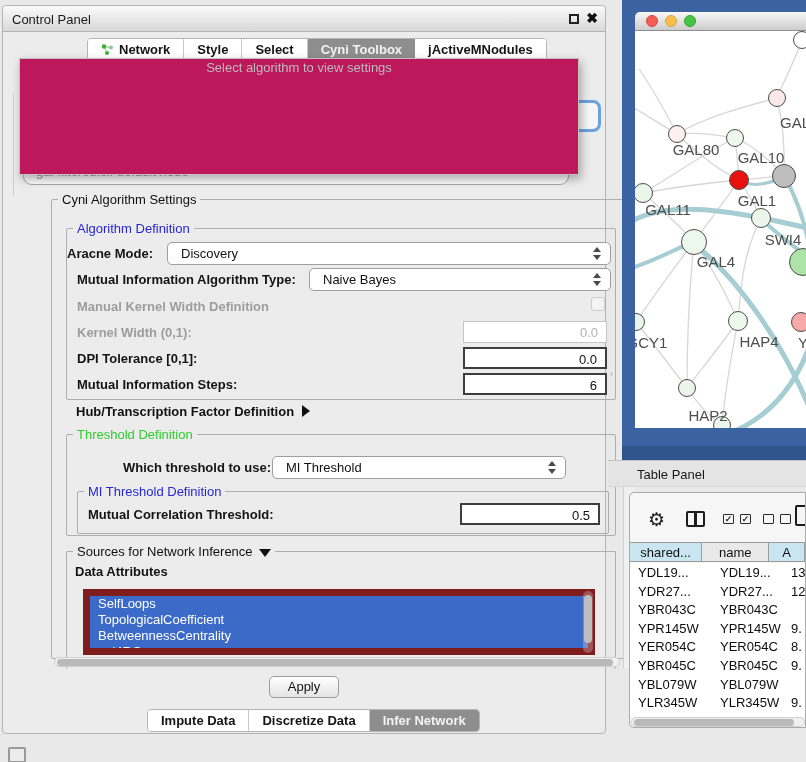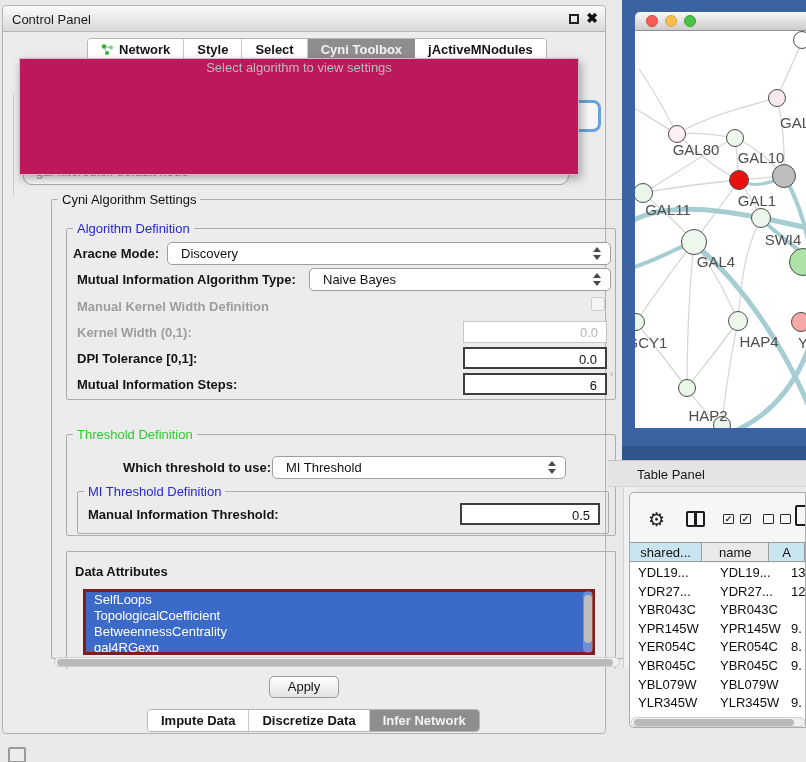--- a/index.html
+++ b/index.html
@@ -56,21 +56,21 @@
   .spin .dn { border-top:5px solid #4a4a4a; }
   .field { position:absolute; height:22px; background:#fff; text-align:right; padding:3px 8px 0 0; color:#111; }
   .field.on { border:2px solid #3e3e3e; }
   .field.dis { border:1px solid #c6c6c6; color:#b4b4b4; }
   .checkbox { position:absolute; width:14px; height:14px; background:#f4f4f4; border:1px solid #cccccc; border-radius:3px; }
   .tri-right { display:inline-block; width:0; height:0; border-top:6px solid transparent;
         border-bottom:6px solid transparent; border-left:8px solid #111; margin-left:8px; vertical-align:-1px; }
   .tri-down { display:inline-block; width:0; height:0; border-left:6px solid transparent;
         border-right:6px solid transparent; border-top:8px solid #111; margin-left:6px; vertical-align:-1px; }
   #attr-list { position:absolute; left:16px; top:37px; width:512px; height:66px; background:var(--selection-blue);
-        border:3px solid #7f1d1d; overflow:hidden; }
+        border:7px solid #7f1d1d; overflow:hidden; }
   .attr-item { height:16px; line-height:16px; color:#fff; padding-left:8px; }
   .list-vscroll { position:absolute; left:516px; top:39px; width:10px; height:62px; background:rgba(255,255,255,0.25); border-radius:5px; }
   .list-vscroll .thumb { position:absolute; left:1px; top:4px; width:8px; height:48px; background:#bdbdbd; border-radius:4px; }
   .hscroll { position:absolute; height:10px; background:#f0f0f0; border:1px solid #d0d0d0; border-radius:5px; }
   .hscroll .thumb { position:absolute; top:1px; height:7px; background:#b9b9b9; border-radius:4px; }
   .vscroll { position:absolute; width:12px; background:#f0f0f0; border-left:1px solid #d0d0d0; }
   .vscroll .thumb { position:absolute; left:2px; width:8px; background:#b3b3b3; border-radius:4px; }
 
   #apply-btn { position:absolute; left:266px; top:670px; width:70px; height:22px;
         background:linear-gradient(#ffffff,#e4e4e4); border:1px solid #9b9b9b; border-radius:5px;
@@ -162,21 +162,21 @@
     <div id="dd">
       <div id="dd-hint">Select algorithm to view settings</div>
     </div>
 
     <div id="sg" class="group">
       <span class="grouplabel">Cyni Algorithm Settings</span>
 
       <div class="group" style="left:14px; top:28px; width:550px; height:172px;">
         <span class="grouplabel gl-blue">Algorithm Definition</span>
 
-        <span class="lbl" style="left:6px; top:17px;">Aracne Mode:</span>
+        <span class="lbl" style="left:0; top:17px;">Aracne Mode:</span>
         <div class="combo" style="left:100px; top:13px; width:444px;">
           <span class="val">Discovery</span>
           <span class="spin">
               <i class="up"></i>
               <i class="dn"></i>
             </span>
         </div>
 
         <span class="lbl" style="left:10px; top:43px;">Mutual Information Algorithm Type:</span>
         <div class="combo" style="left:242px; top:39px; width:302px;">
@@ -193,41 +193,45 @@
         <span class="lbl dis" style="left:10px; top:96px;">Kernel Width (0,1):</span>
         <div class="field dis" style="left:396px; top:92px; width:144px;">0.0</div>
 
         <span class="lbl" style="left:10px; top:122px;">DPI Tolerance [0,1]:</span>
         <div class="field on" style="left:396px; top:118px; width:144px;">0.0</div>
 
         <span class="lbl" style="left:10px; top:148px;">Mutual Information Steps:</span>
         <div class="field on" style="left:396px; top:144px; width:144px;">6</div>
       </div>
 
+      <div style="position:absolute; left:24px; top:204px; font-weight:600;">
+        <span>Hub/Transcription Factor Definition</span><span class="tri-right"></span>
+      </div>
 
       <div class="group" style="left:14px; top:234px; width:550px; height:102px;">
         <span class="grouplabel gl-green">Threshold Definition</span>
 
         <span class="lbl" style="left:56px; top:25px;">Which threshold to use:</span>
         <div class="combo" style="left:205px; top:21px; width:294px;">
           <span class="val">MI Threshold</span>
           <span class="spin">
               <i class="up"></i>
               <i class="dn"></i>
             </span>
         </div>
 
         <div class="group" style="left:10px; top:56px; width:532px; height:43px;">
           <span class="grouplabel gl-blue">MI Threshold Definition</span>
-          <span class="lbl" style="left:10px; top:15px;">Manual Information Threshold:</span>
+          <span class="lbl" style="left:10px; top:15px;">Mutual Correlation Threshold:</span>
           <div class="field on" style="left:382px; top:11px; width:140px;">0.5</div>
         </div>
       </div>
 
       <div class="group" style="left:14px; top:351px; width:550px; height:118px; border-bottom:none;">
+        <span class="grouplabel"><span>Sources for Network Inference</span><span class="tri-down"></span></span>
         <span class="lbl" style="left:8px; top:12px;">Data Attributes</span>
         <div id="attr-list">
             <div class="attr-item">SelfLoops</div>
             <div class="attr-item">TopologicalCoefficient</div>
             <div class="attr-item">BetweennessCentrality</div>
             <div class="attr-item">gal4RGexp</div>
           </div>
         <div class="list-vscroll">
             <span class="thumb"></span>
           </div>

